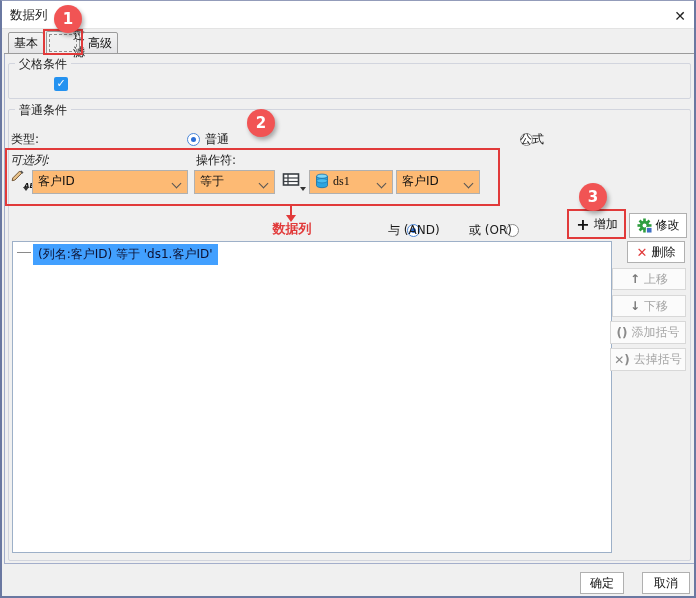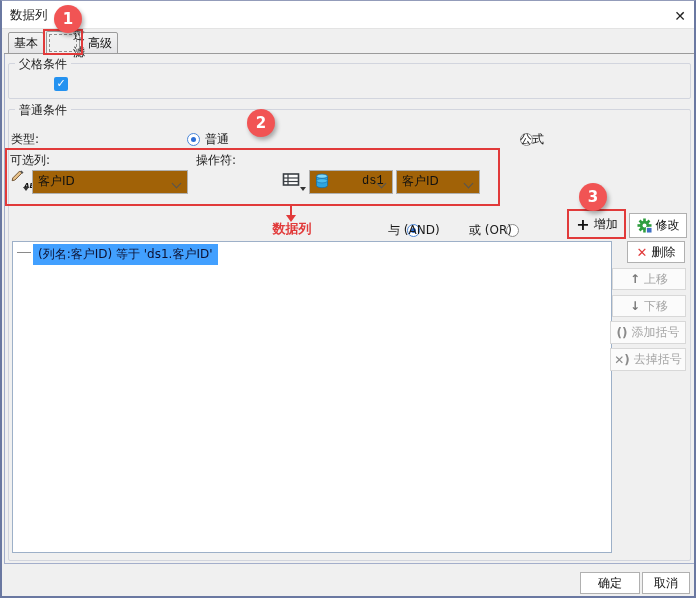--- a/index.html
+++ b/index.html
@@ -21,21 +21,21 @@
   .group-label{position:absolute;top:-8px;left:6px;background:#f0f0f0;padding:0 4px;font-size:12px;color:#222;}
   
   .checkbox{width:14px;height:14px;background:#2492f0;border-radius:2px;color:#fff;font-size:11px;line-height:14px;text-align:center;font-weight:bold;}
   .lbl{font-size:12px;color:#1a1a1a;white-space:nowrap;}
   
   .radio{width:13px;height:13px;border-radius:50%;background:#fff;border:1px solid #8b8b8b;}
   .radio.sel{border-color:#4a86d8;}
   .radio.sel::after{content:"";position:absolute;left:3px;top:3px;width:5px;height:5px;border-radius:50%;background:#2d6fd6;}
   .radio{position:relative;display:inline-block;}
   
-  .combo{height:24px;background:#a16207;border:1px solid #b0b0b0;font-size:12px;color:#111;display:flex;align-items:center;padding:0 18px 2px 5px;}
+  .combo{height:24px;background:#fdba74;border:1px solid #b0b0b0;font-size:12px;color:#111;display:flex;align-items:center;padding:0 18px 2px 5px;}
   .chev{position:absolute;right:7px;top:9px;width:6px;height:6px;border-right:1.4px solid #555;border-bottom:1.4px solid #555;transform:rotate(45deg);}
   
   .ann-rect{border:2px solid #e13a3a;z-index:5;pointer-events:none;}
   .badge{width:28px;height:28px;border-radius:50%;background:#f15454;color:#fff;font-size:15px;font-weight:bold;
          display:flex;align-items:center;justify-content:center;box-shadow:2px 3px 4px rgba(0,0,0,.3);z-index:6;}
   .ann-text{color:#e13a3a;font-weight:bold;font-size:13px;}
   .arrow-line{width:2px;background:#e13a3a;}
   .arrow-head{width:0;height:0;border-left:5px solid transparent;border-right:5px solid transparent;border-top:7px solid #e13a3a;}
   
   .btn{background:#fff;border:1px solid #b0b0b0;font-size:12px;color:#111;display:flex;align-items:center;justify-content:center;gap:4px;}
@@ -95,60 +95,64 @@
   
   <div class="abs lbl" style="left:9px;top:130px;">类型:</div>
   <span class="abs radio sel" style="left:185px;top:130px;"></span>
   <div class="abs lbl" style="left:203px;top:130px;">普通</div>
   <div class="abs badge" style="left:245px;top:108px;">2</div>
   <span class="abs radio" style="left:500px;top:130px;"></span>
   <div class="abs lbl" style="left:518px;top:130px;">公式</div>
 
   
   <div class="abs ann-rect" style="left:3px;top:147px;width:495px;height:58px;"></div>
-  <div class="abs lbl" style="left:8px;top:151px;">可选列:</div>
+  <div class="abs lbl" style="left:8px;top:151px;font-style:italic;">可选列:</div>
   <div class="abs lbl" style="left:194px;top:151px;">操作符:</div>
 
   
   <div class="abs" style="left:6px;top:169px;width:23px;height:24px;">
     <svg class="abs" style="left:3px;top:0px;" width="14" height="12" viewBox="0 0 12 10">
       <path d="M1 9 l2.3-.5 6-6 -1.8-1.8 -6 6 z" fill="#e8c28a" stroke="#6b4e2e" stroke-width="0.8"></path>
       <path d="M7.9 1.2 l1.8 1.8 1-1 L8.9 0.2 z" fill="#555"></path>
     </svg>
     <div class="abs abc-txt" style="left:16px;top:13px;font-style:italic;">ABC</div>
     <div class="abs mini-tri" style="left:15px;top:17px;"></div>
   </div>
 
   
   <div class="abs combo" style="left:30px;top:169px;width:156px;">
     <span>客户ID</span>
     <span class="chev"></span>
   </div>
 
   
+  <div class="abs combo" style="left:192px;top:169px;width:81px;">
+    <span>等于</span>
+    <span class="chev"></span>
+  </div>
 
   
   <div class="abs" style="left:280px;top:170px;width:24px;height:22px;">
     <svg width="19" height="18" viewBox="0 0 19 18">
       <rect x="1.5" y="3" width="15" height="11" fill="#fff" stroke="#3a3f44" stroke-width="1.6"></rect>
       <line x1="1.5" y1="7" x2="16.5" y2="7" stroke="#3a3f44" stroke-width="1.2"></line>
       <line x1="1.5" y1="10.5" x2="16.5" y2="10.5" stroke="#3a3f44" stroke-width="1.2"></line>
       <line x1="6" y1="3" x2="6" y2="14" stroke="#3a3f44" stroke-width="1.2"></line>
     </svg>
     <div class="abs mini-tri" style="left:18px;top:16px;"></div>
   </div>
 
   
   <div class="abs combo" style="left:307px;top:169px;width:84px;">
     <svg width="14" height="16" viewBox="0 0 14 16" style="margin-right:4px;flex:none;">
       <path d="M1.5 3.2 v9.4 a5.5 2.1 0 0 0 11 0 v-9.4" fill="#2da4e0" stroke="#176fa6" stroke-width="0.8"></path>
       <ellipse cx="7" cy="7.8" rx="5.5" ry="2.1" fill="#49bdf0" stroke="#176fa6" stroke-width="0.6"></ellipse>
       <ellipse cx="7" cy="3.2" rx="5.5" ry="2.1" fill="#7fd7f7" stroke="#176fa6" stroke-width="0.8"></ellipse>
     </svg>
-    <span style="font-family:Liberation Mono, monospace;margin-left:29px;">ds1</span>
+    <span style="font-family:Liberation Serif, serif;">ds1</span>
     <span class="chev"></span>
   </div>
 
   
   <div class="abs combo" style="left:394px;top:169px;width:84px;">
     <span>客户ID</span>
     <span class="chev"></span>
   </div>
 
   
@@ -208,20 +212,20 @@
   <div class="abs btn disabled" style="left:608px;top:320px;width:76px;height:23px;">
     <span class="gray-ic">()</span>
     <span>添加括号</span>
   </div>
   <div class="abs btn disabled" style="left:608px;top:347px;width:76px;height:23px;">
     <span class="gray-ic">✕)</span>
     <span>去掉括号</span>
   </div>
 
   
-  <div class="abs btn" style="left:578px;top:571px;width:60px;height:22px;">
+  <div class="abs btn" style="left:578px;top:571px;width:44px;height:22px;">
     <span>确定</span>
   </div>
   <div class="abs btn" style="left:640px;top:571px;width:48px;height:22px;">
     <span>取消</span>
   </div>
 
 </div>
 
 </body></html>

